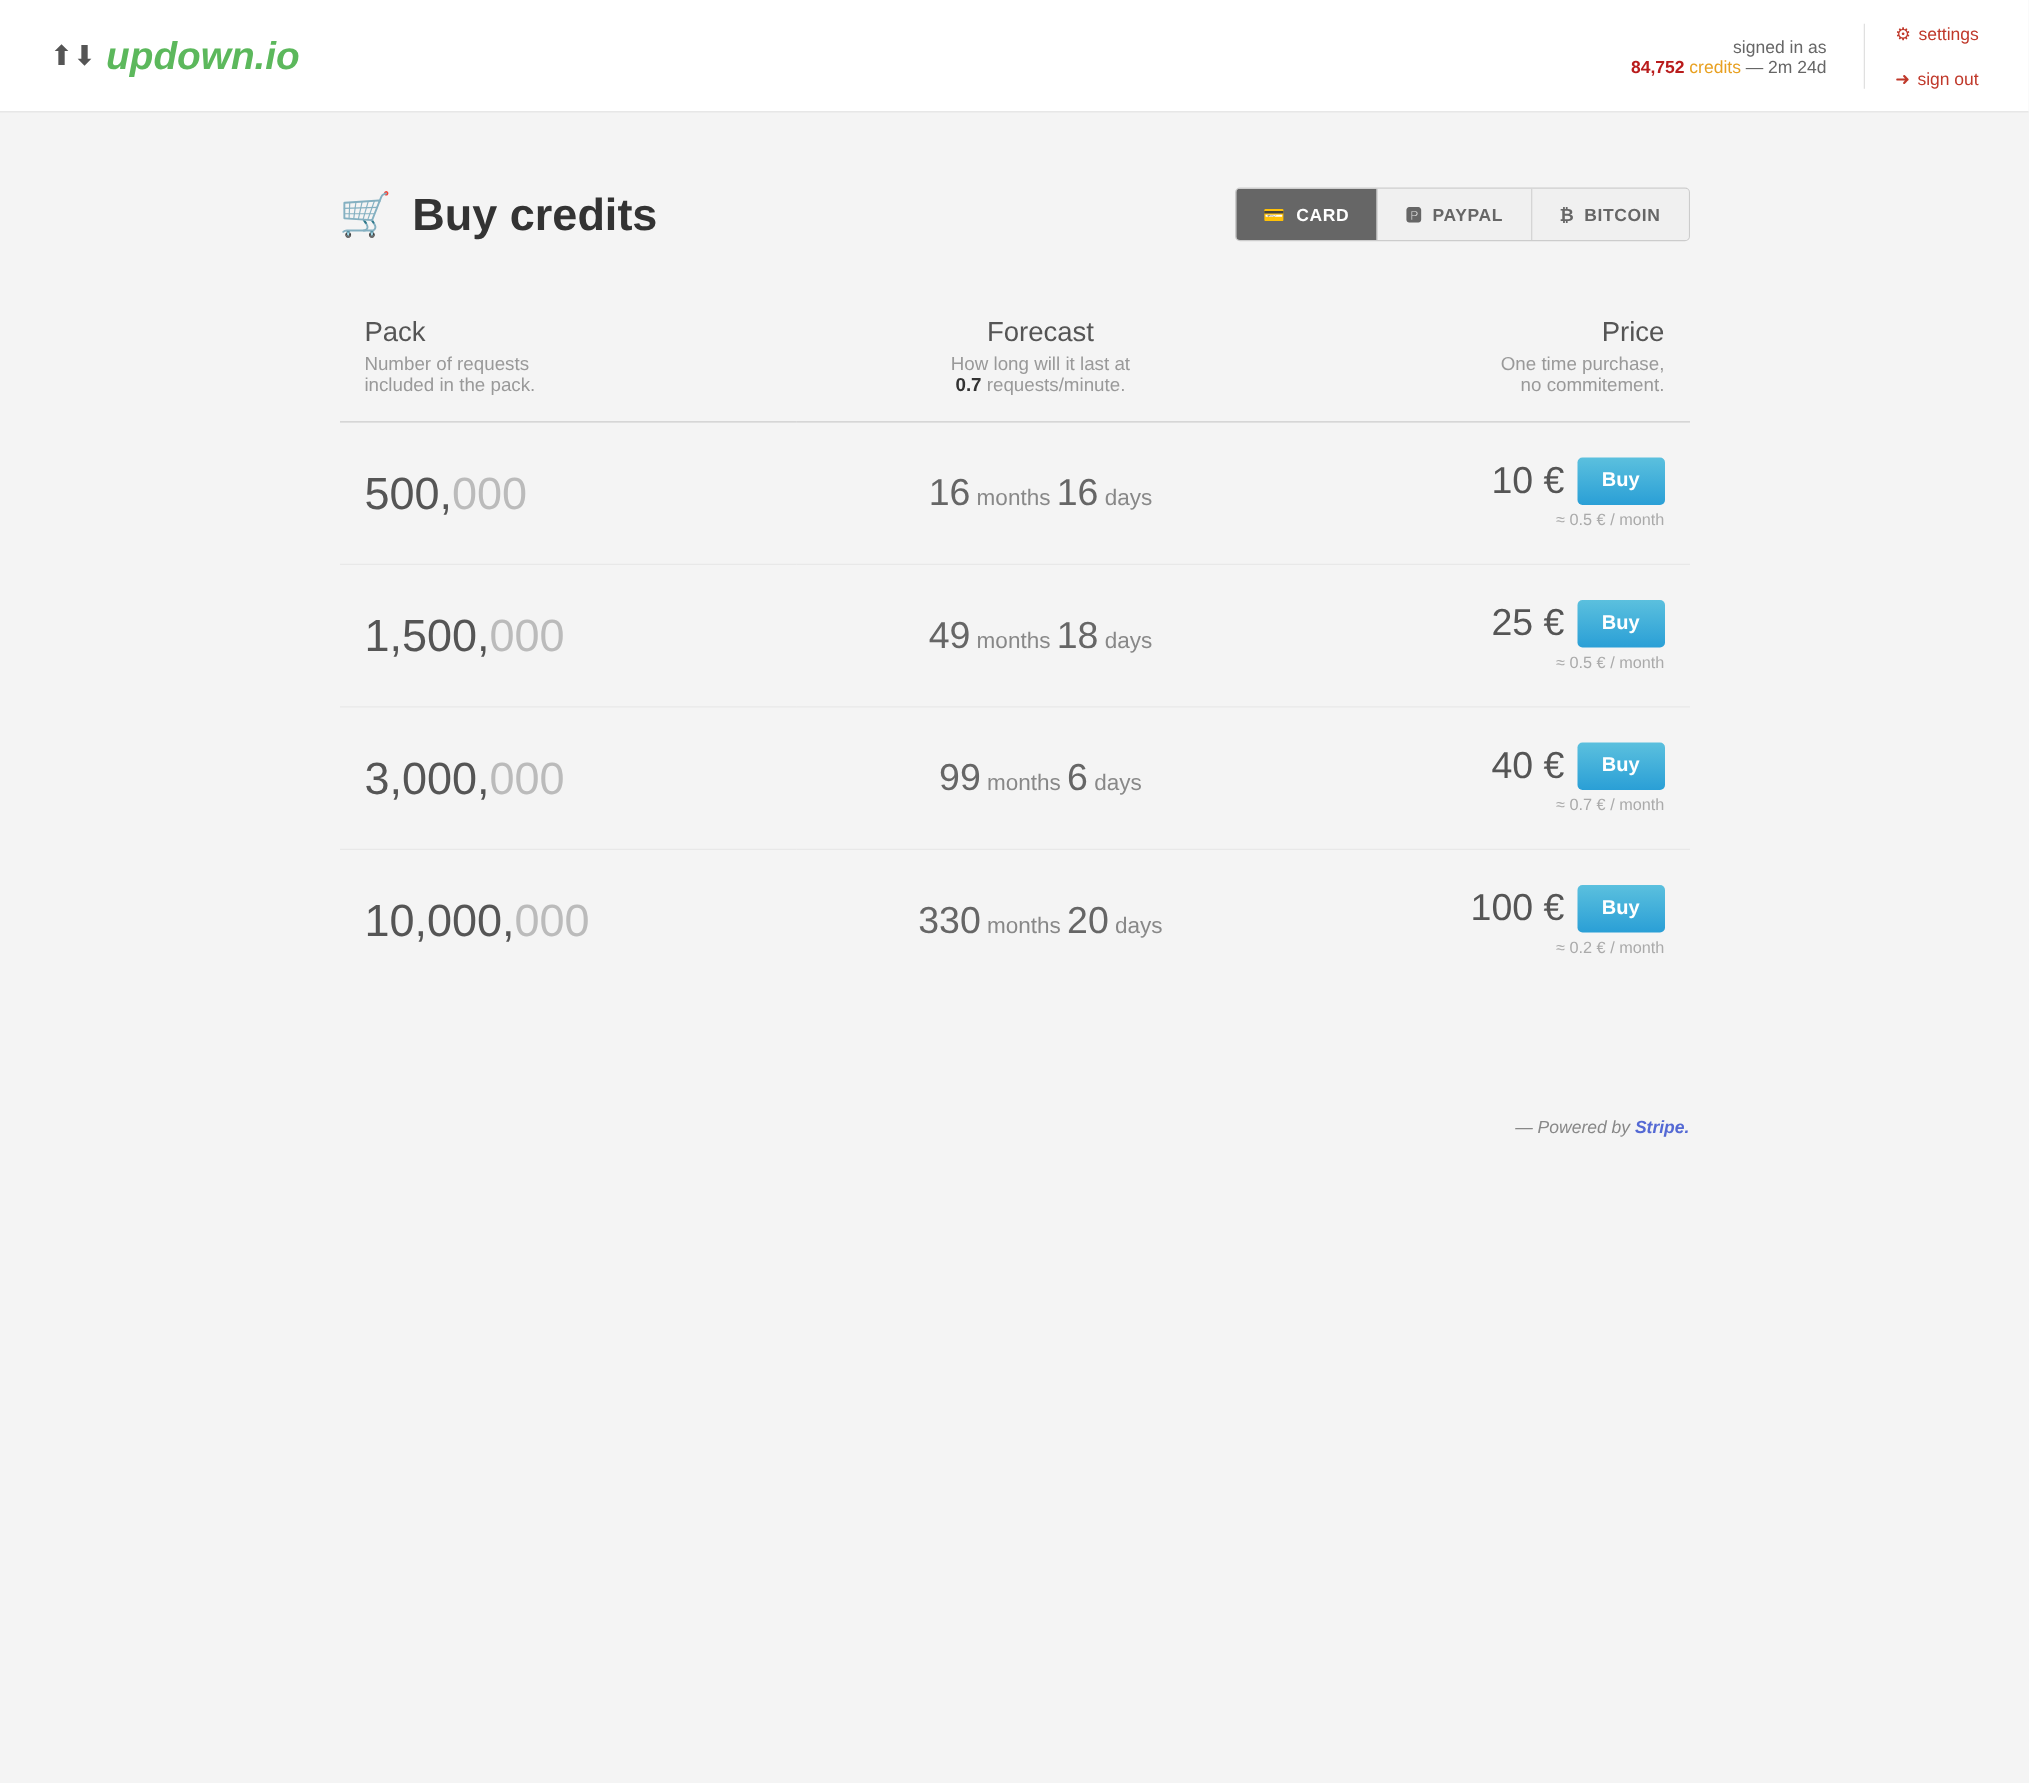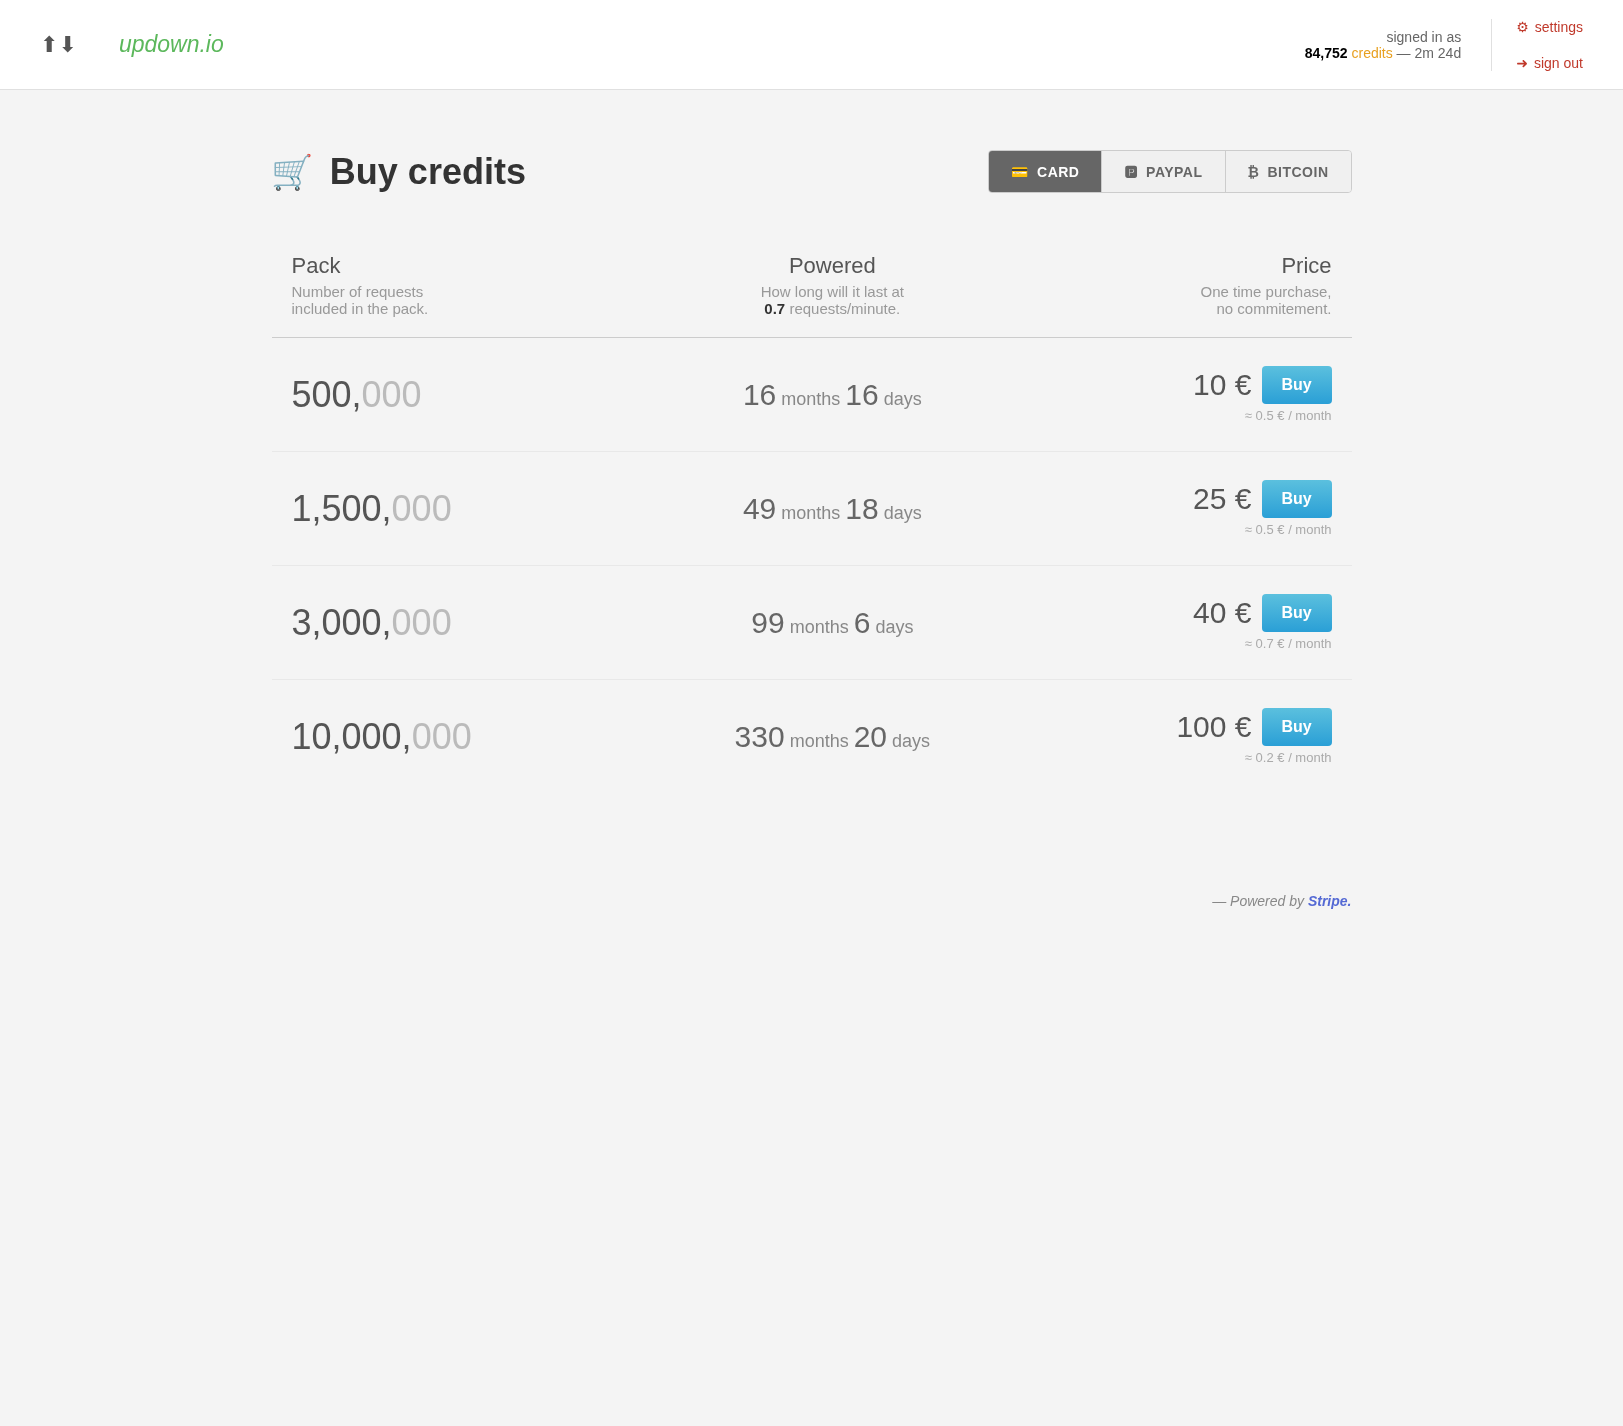--- a/index.html
+++ b/index.html
@@ -23,41 +23,40 @@
     .logo {
       display: flex;
       align-items: center;
       gap: 8px;
     }
     .logo-arrows {
       font-size: 22px;
       color: #555;
     }
     .logo-text {
-      font-size: 23px;
+      font-size: 31px;
       font-style: italic;
-      font-weight: normal;
+      font-weight: bold;
       color: #333;
-      margin-left: 34px;
     }
     .logo-text span {
       color: #5cb85c;
     }
     .header-right {
       display: flex;
       align-items: center;
       gap: 30px;
     }
     .signed-in {
       text-align: right;
       color: #666;
       font-size: 14px;
     }
     .signed-in .credits-value {
-      color: #000000;
+      color: #b91c1c;
       font-weight: bold;
     }
     .header-actions {
       border-left: 1px solid #e0e0e0;
       padding-left: 24px;
       display: flex;
       flex-direction: column;
       gap: 20px;
     }
     .header-actions a {
@@ -289,21 +288,21 @@
   </div>
 
   <table class="credits-table">
     <thead>
       <tr>
         <th class="col-pack">
           <span>Pack</span>
           <span class="th-sub">Number of requests<br>included in the pack.</span>
         </th>
         <th class="col-forecast">
-          <span>Powered</span>
+          <span>Forecast</span>
           <span class="th-sub">How long will it last at<br><span class="highlight">0.7</span> requests/minute.</span>
         </th>
         <th class="col-price">
           <span>Price</span>
           <span class="th-sub">One time purchase,<br>no commitement.</span>
         </th>
       </tr>
     </thead>
     <tbody id="credits-tbody">
         <tr>

